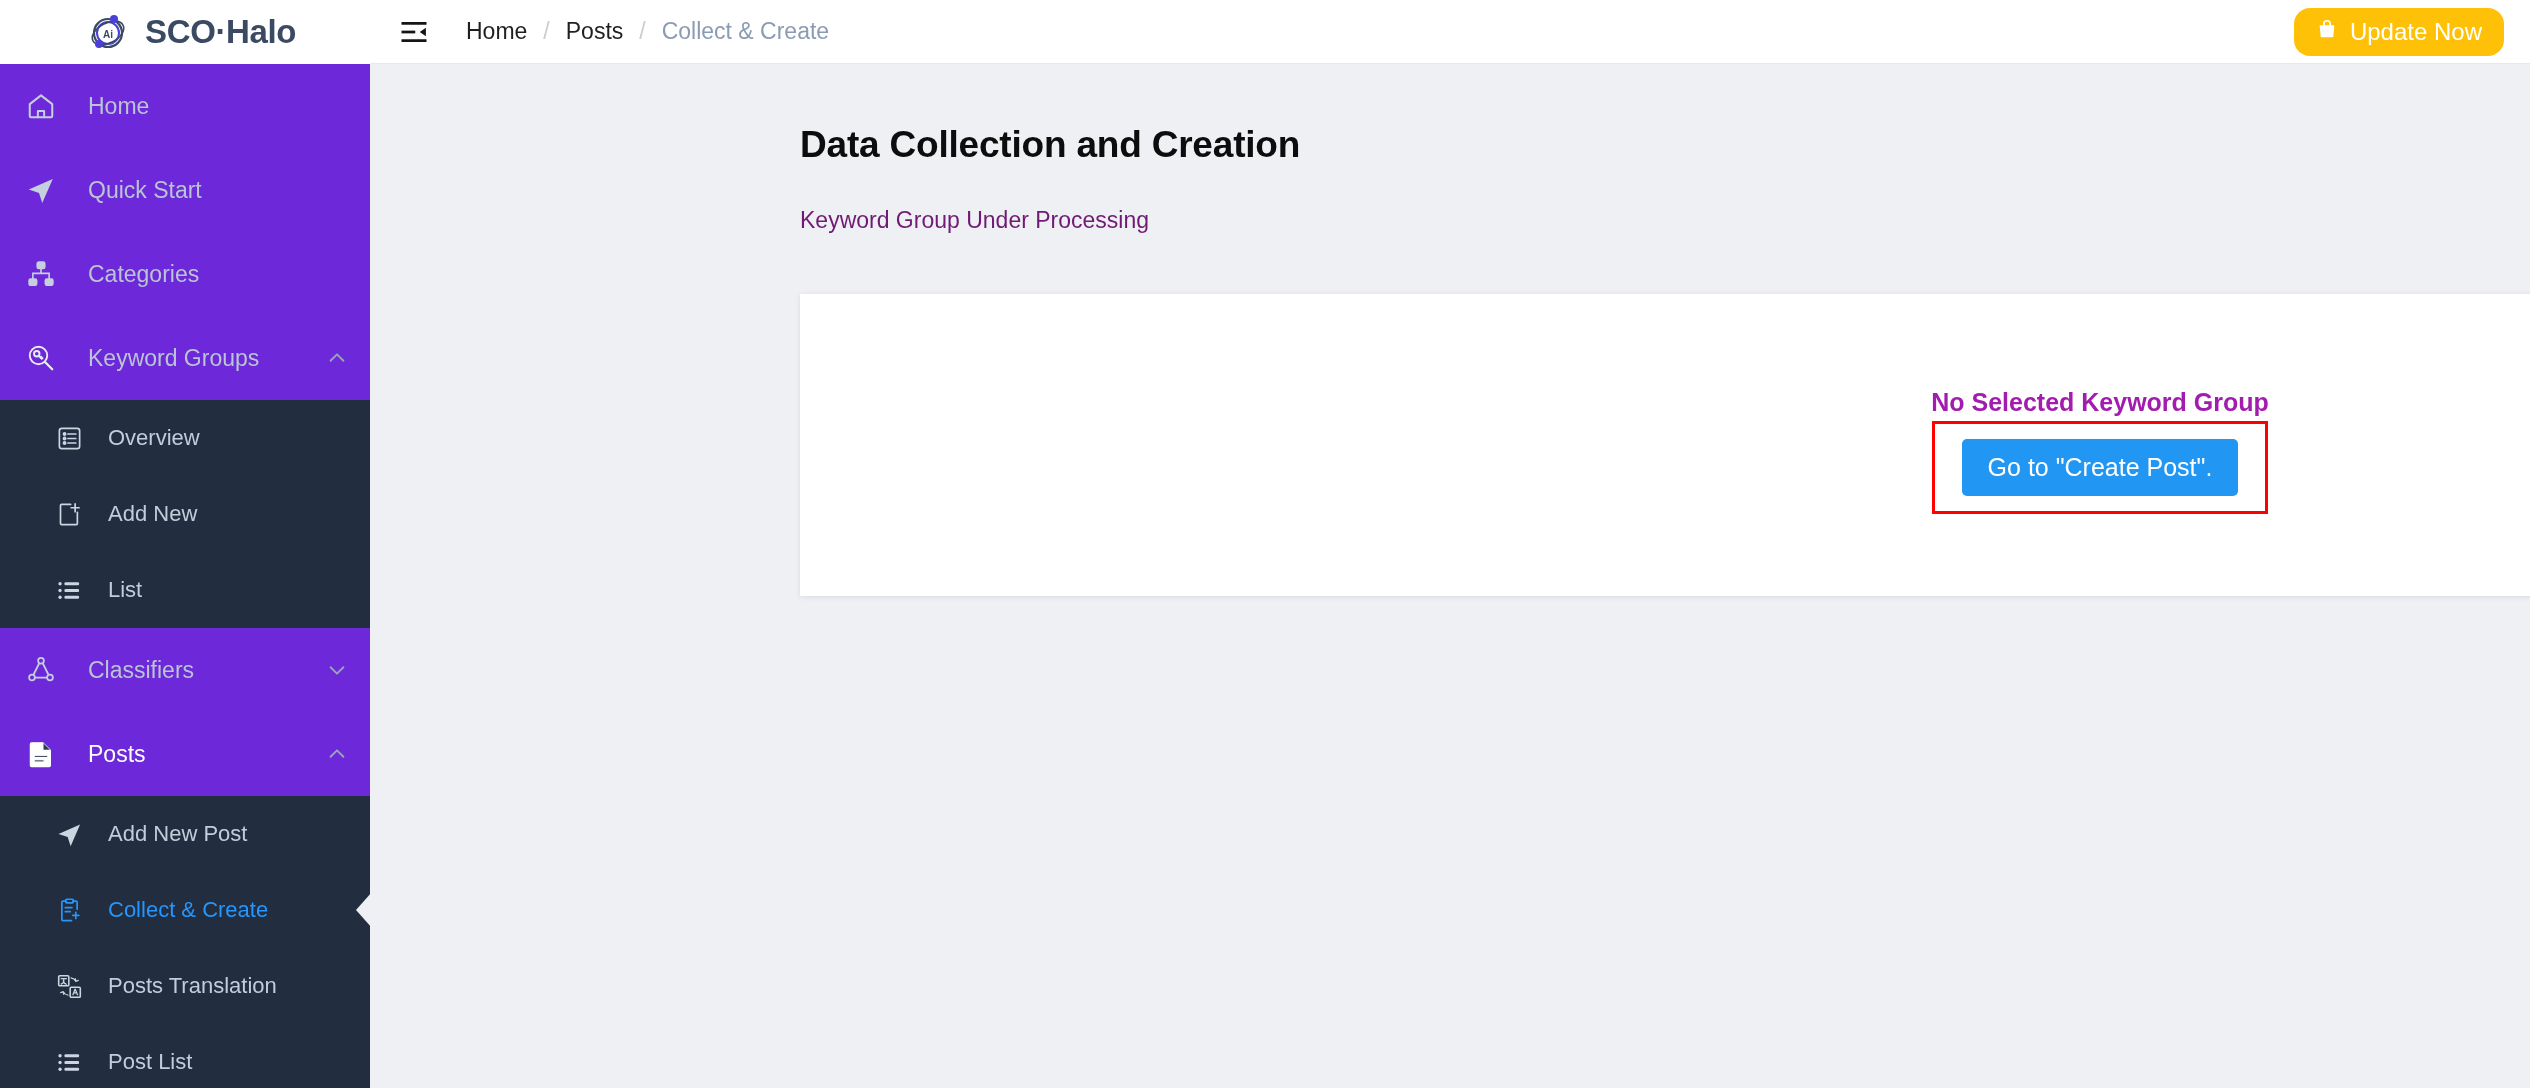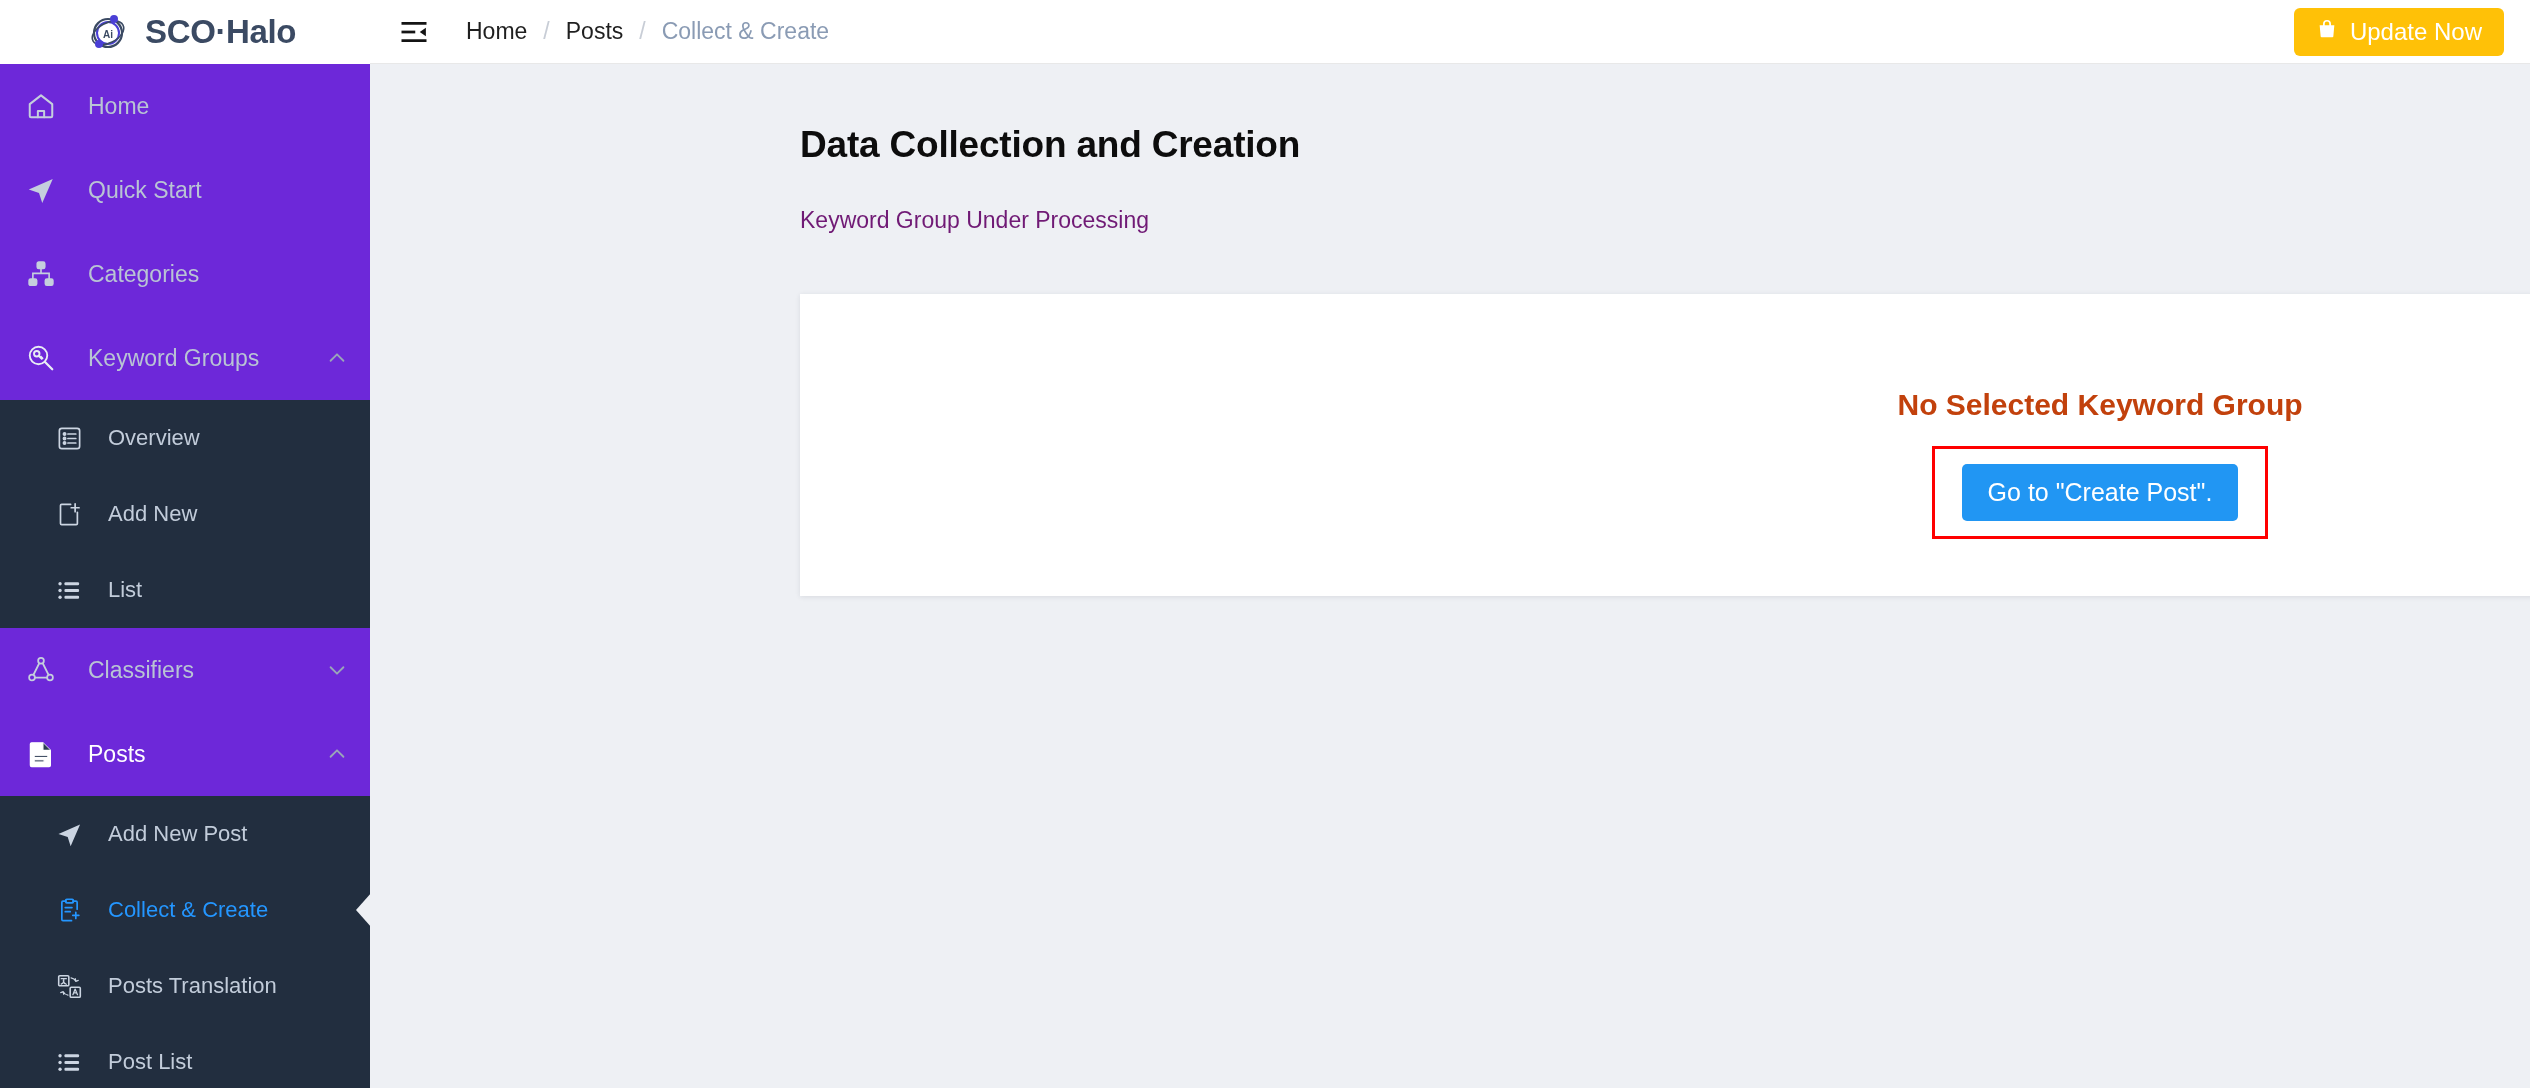--- a/index.html
+++ b/index.html
@@ -99,21 +99,21 @@
   }
   .crumbs { display: flex; align-items: center; font-size: 23px; }
   .crumb { color: #1f1f1f; cursor: pointer; }
   .crumb.muted { color: #8a9bb4; cursor: default; }
   .crumb-sep { color: #c8cdd6; margin: 0 16px; }
   .update-btn {
     position: absolute; right: 26px; top: 8px;
     height: 48px;
     background: #ffc107;
     color: #ffffff;
-    border: none; border-radius: 6px;
+    border: none; border-radius: 16px;
     font-family: "Liberation Sans", sans-serif;
     font-size: 24px; font-weight: 400;
     padding: 0 22px;
     display: flex; align-items: center; gap: 12px;
     cursor: pointer;
   }
 
   .content {
     flex: 1 1 auto;
     background: #eef0f4;
@@ -136,22 +136,22 @@
     box-shadow: 0 1px 5px rgba(33,42,60,0.10);
     position: relative;
   }
   .empty-wrap {
     position: absolute;
     left: 1130px; top: 94px;
     width: 340px;
     display: flex; flex-direction: column; align-items: center;
   }
   .empty-title {
-    font-size: 30px; font-weight: 700; color: #c2410c;
-    white-space: nowrap; margin-bottom: 24px;
+    font-size: 25px; font-weight: 700; color: #a21caf;
+    white-space: nowrap; margin-bottom: 4px;
   }
   .red-box {
     border: 3px solid #ff0000;
     padding: 15px 27px;
     display: flex; align-items: center; justify-content: center;
   }
   .primary-btn {
     background: #2196f3;
     color: #ffffff;
     border: none; border-radius: 5px;

